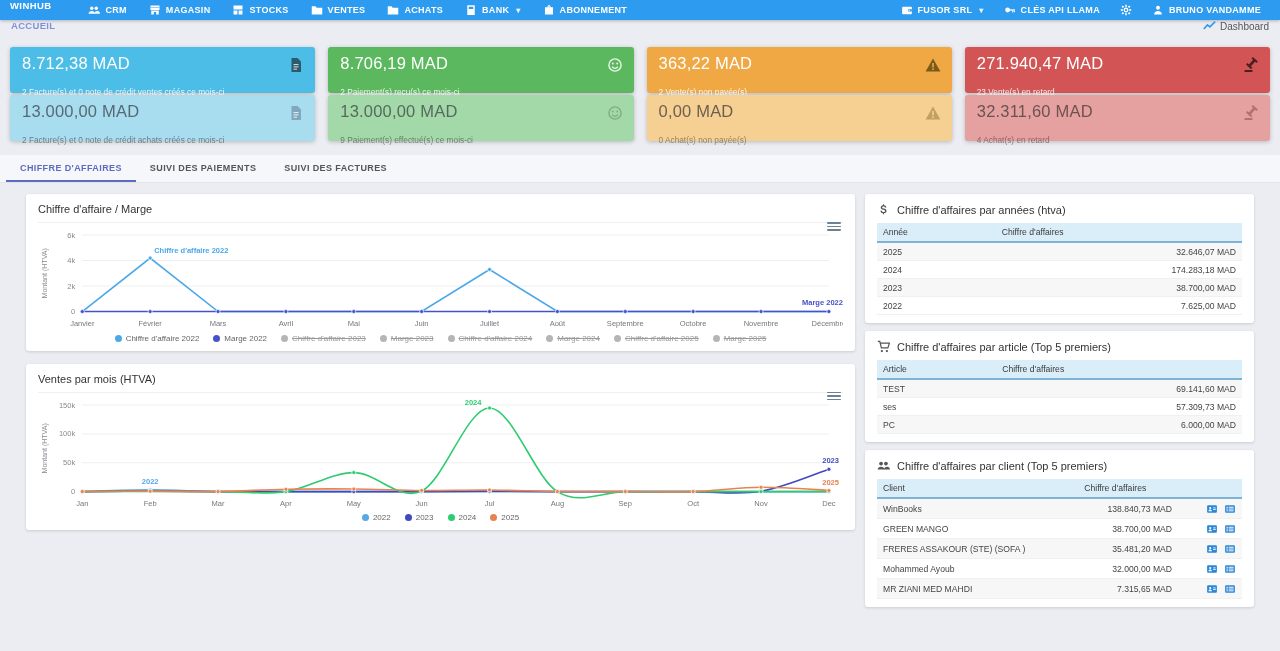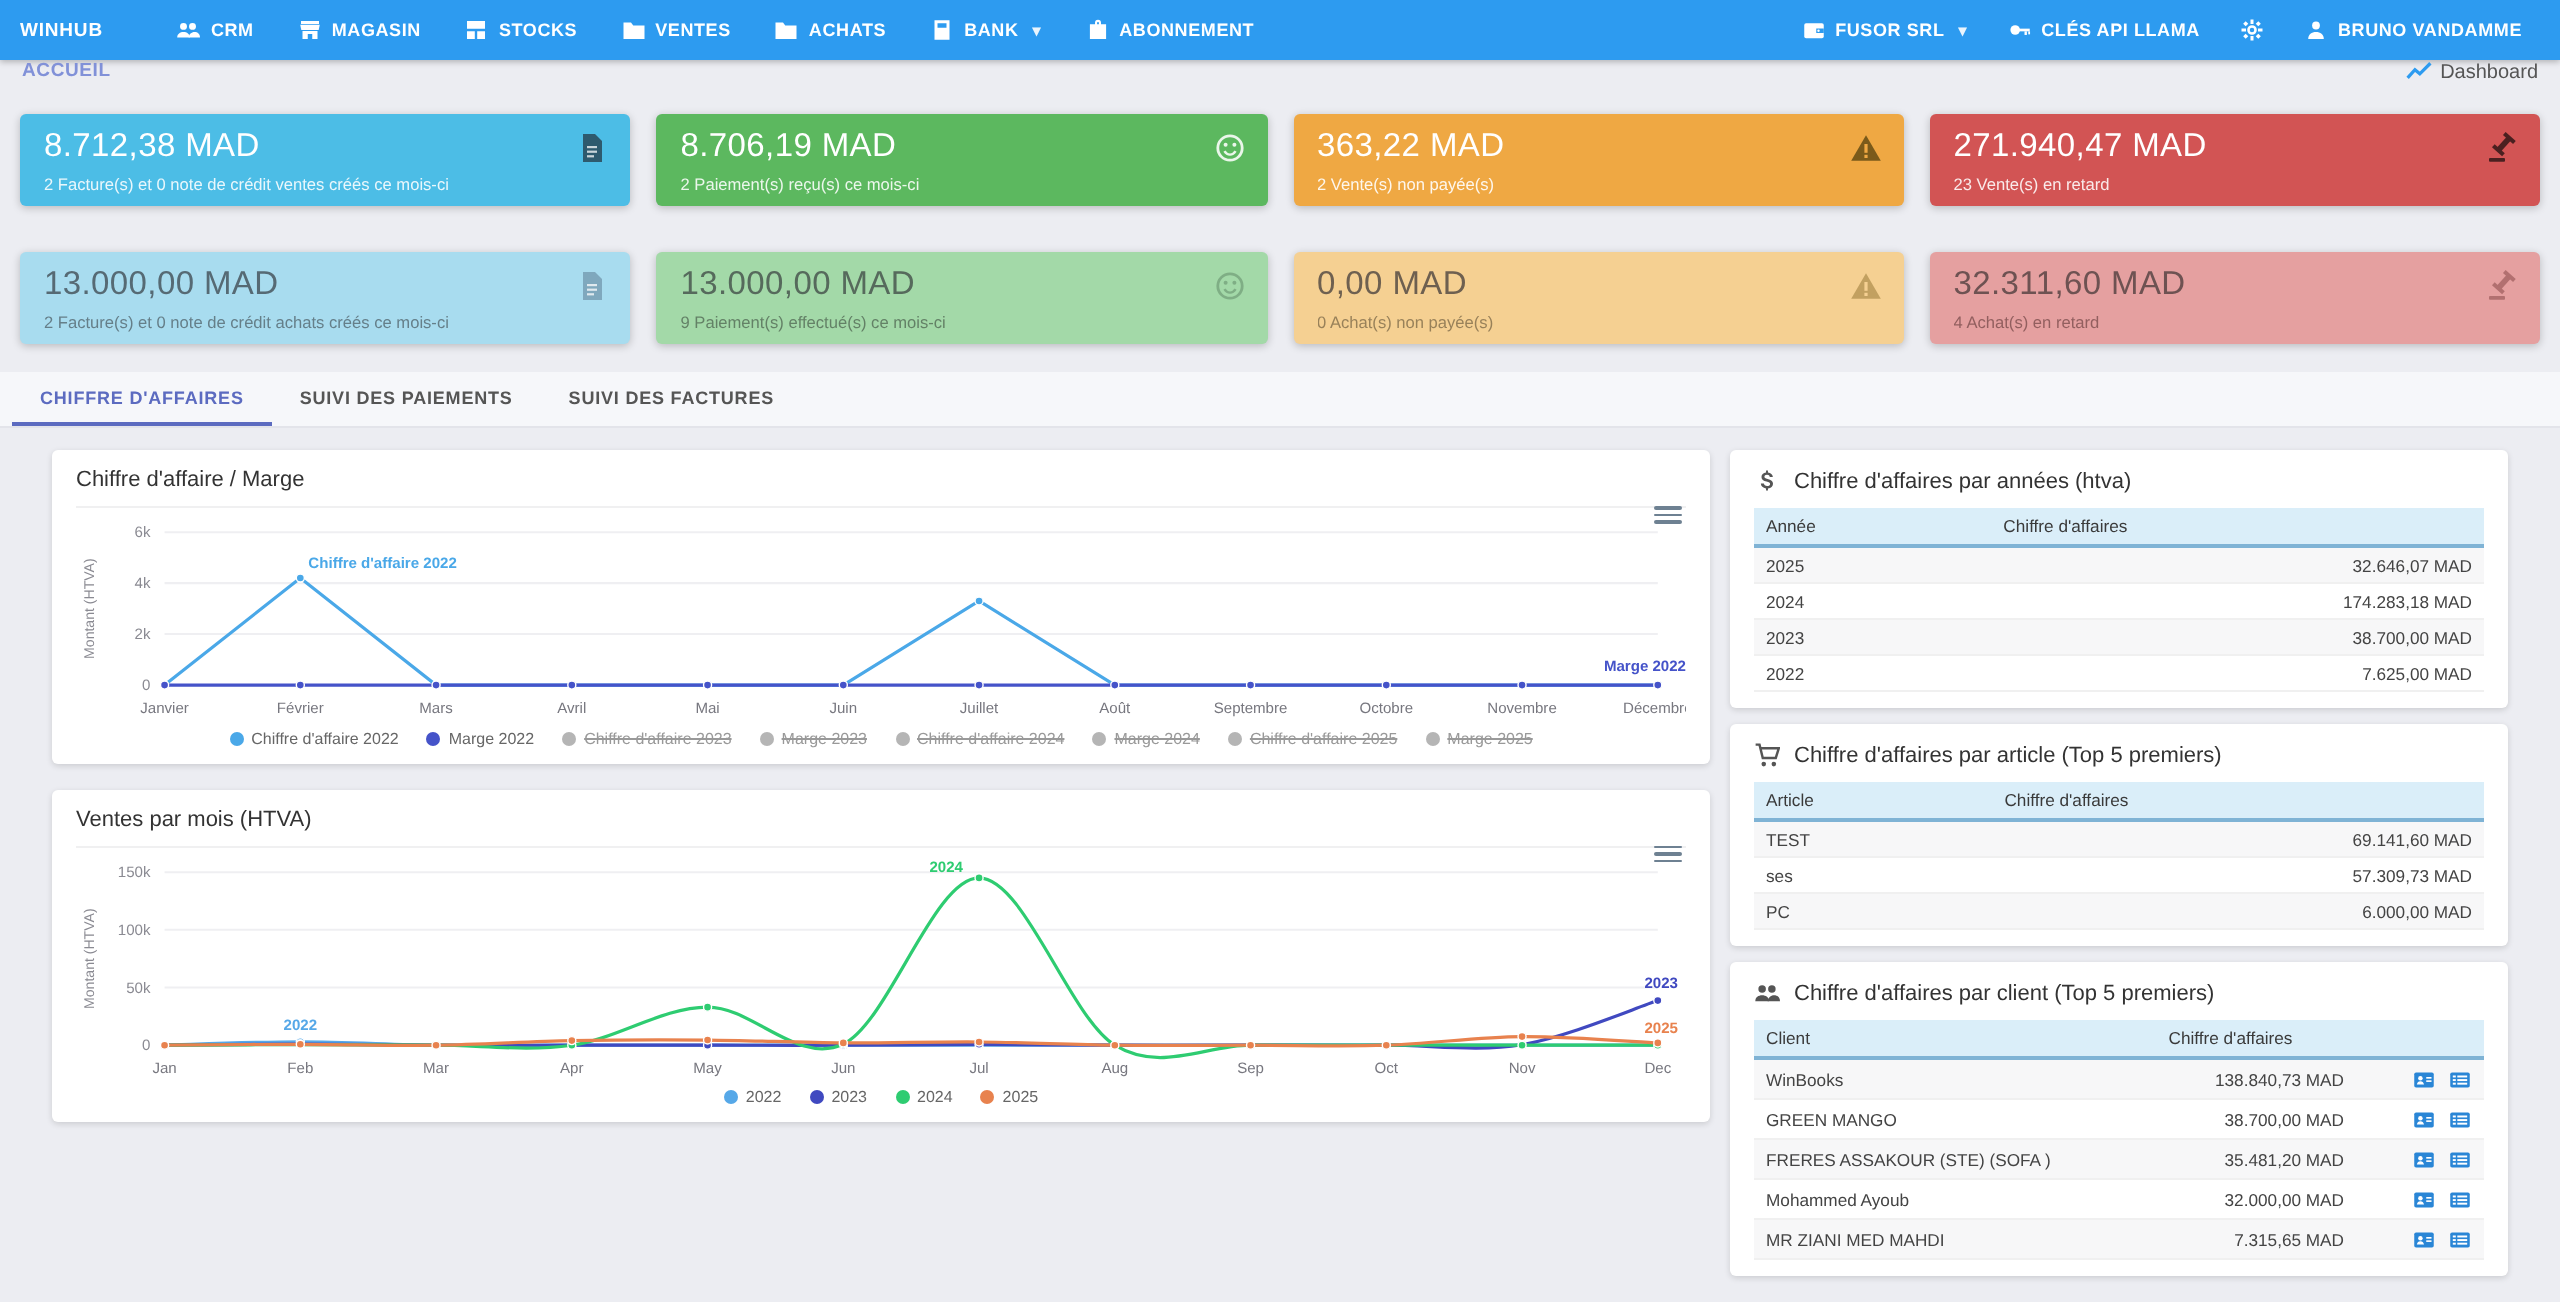--- a/index.html
+++ b/index.html
@@ -3,37 +3,37 @@
 <meta charset="utf-8">
 <style>
   html,body{margin:0;padding:0}
   body{
     width:1280px;height:651px;overflow:hidden;background:#ecedf2;
     font-family:"Liberation Sans",sans-serif;color:#333;
     -webkit-font-smoothing:antialiased;
   }
   .ic{width:12px;height:12px;fill:currentColor;display:inline-block;vertical-align:middle}
   
-  .navbar{height:30px;background:#2d9bf0;display:flex;align-items:center;color:#fff;padding:0 10px;box-shadow:0 1px 3px rgba(0,0,0,.25)}
+  .navbar{height:20px;background:#2d9bf0;display:flex;color:#fff;padding:0 10px;box-shadow:0 1px 3px rgba(0,0,0,.25)}
   .brand{font-size:9.5px;font-weight:bold;letter-spacing:.4px;margin-right:28px}
   .nav-left{display:flex;align-items:center;gap:4px;flex:1}
   .nav-item{display:flex;align-items:center;gap:5px;padding:0 9px;height:30px;font-size:9px;font-weight:bold;letter-spacing:.3px;cursor:pointer;white-space:nowrap}
   .nav-right{display:flex;align-items:center;gap:2px}
   .caret{font-size:8px;opacity:.9;margin-left:2px}
   
   .crumb-row{height:27px;display:flex;align-items:flex-start;justify-content:space-between;padding:0 11px;font-size:10px}
   .crumb-left{color:#8191d8;font-weight:bold;font-size:9.5px;letter-spacing:.3px;cursor:pointer}
   .crumb-right{display:flex;align-items:center;gap:4px;color:#555;font-size:10px;cursor:pointer}
   .crumb-right .ic{color:#2d9bf0;width:13px;height:13px}
   
-  .cards{padding:0 10px;display:flex;flex-direction:column;gap:23px}
+  .cards{padding:0 10px;display:flex;flex-direction:column;gap:2px}
   .cards-row{display:grid;grid-template-columns:repeat(4,1fr);gap:13px}
   .kpi{position:relative;border-radius:3px;padding:7px 12px 8px;height:31px;box-shadow:0 1px 4px rgba(0,0,0,.22);cursor:pointer}
   .kpi-val{font-size:16.5px;font-weight:500;letter-spacing:.2px;line-height:1.15}
-  .kpi-cap{font-size:8.3px;margin-top:4px;white-space:nowrap;overflow:hidden}
+  .kpi-cap{font-size:8.3px;margin-top:14px;white-space:nowrap;overflow:hidden}
   .kpi-ic{position:absolute;top:8px;right:11px}
   .kpi-ic .ic{width:16px;height:16px}
   
   .tabs-bar{margin-top:14px;background:#f6f7fa;border-bottom:1px solid #e3e4ea;display:flex;padding:0 6px;height:27px}
   .tab{display:flex;align-items:center;padding:0 14px;font-size:9px;font-weight:bold;letter-spacing:.4px;color:#555;cursor:pointer;border-bottom:2px solid transparent}
   .tab.active{color:#5c6bc0;border-bottom-color:#5c6bc0}
   
   .content{display:flex;gap:10px;padding:11px 26px 0;align-items:flex-start}
   .col-left{width:829px;display:flex;flex-direction:column;gap:13px}
   .col-right{flex:1;display:flex;flex-direction:column;gap:8px}

